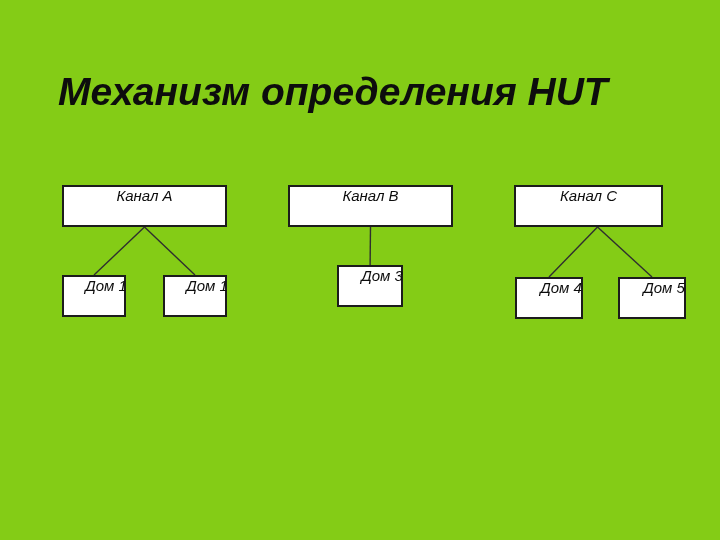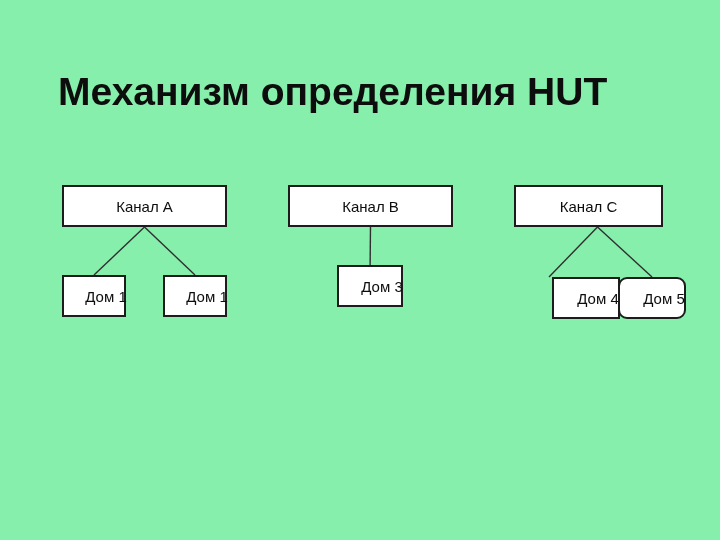--- a/index.html
+++ b/index.html
@@ -10,21 +10,22 @@
     width: 720px;
     height: 540px;
     background: #ffffff;
     font-family: "Liberation Sans", sans-serif;
     overflow: hidden;
   }
   #slide {
     position: relative;
     width: 720px;
     height: 540px;
-    background: #86efac;
+    background: #84cc16;
+    font-style: italic;
   }
   .slide-title {
     position: absolute;
     left: 58px;
     top: 44px;
     font-size: 39px;
     font-weight: bold;
     color: #0d0d0d;
     letter-spacing: 0px;
     white-space: nowrap;
@@ -36,43 +37,43 @@
     width: 720px;
     height: 540px;
     pointer-events: none;
   }
   .box {
     position: absolute;
     box-sizing: border-box;
     background: #ffffff;
     border: 2px solid #1c1c1c;
     display: flex;
-    align-items: center;
+    align-items: flex-start;
     justify-content: center;
     font-size: 15px;
     color: #0d0d0d;
     white-space: nowrap;
   }
   .channel-box {
     width: 165px;
     height: 42px;
     top: 185px;
   }
   #box-channel-a { left: 62px; }
   #box-channel-b { left: 288px; }
   #box-channel-c { left: 514px; width: 149px; }
   .house-box {
     height: 42px;
     padding-left: 24px;
   }
   #box-house-1 { left: 62px;  top: 275px; width: 64px; }
   #box-house-2 { left: 163px; top: 275px; width: 64px; }
   #box-house-3 { left: 337px; top: 265px; width: 66px; }
-  #box-house-4 { left: 515px; top: 277px; width: 68px; margin-left: 37px; }
-  #box-house-5 { left: 618px; top: 277px; width: 68px; border-radius: 9px; }
+  #box-house-4 { left: 515px; top: 277px; width: 68px; }
+  #box-house-5 { left: 618px; top: 277px; width: 68px; }
 </style>
 </head>
 <body>
 
 <div id="slide">
 
   <svg id="connector-svg">
       <line x1="144.5" y1="227" x2="94" y2="275" stroke="#2f2f2f" stroke-width="1.4"></line>
       <line x1="144.5" y1="227" x2="195" y2="275" stroke="#2f2f2f" stroke-width="1.4"></line>
       <line x1="370.5" y1="227" x2="370" y2="275" stroke="#2f2f2f" stroke-width="1.4"></line>

